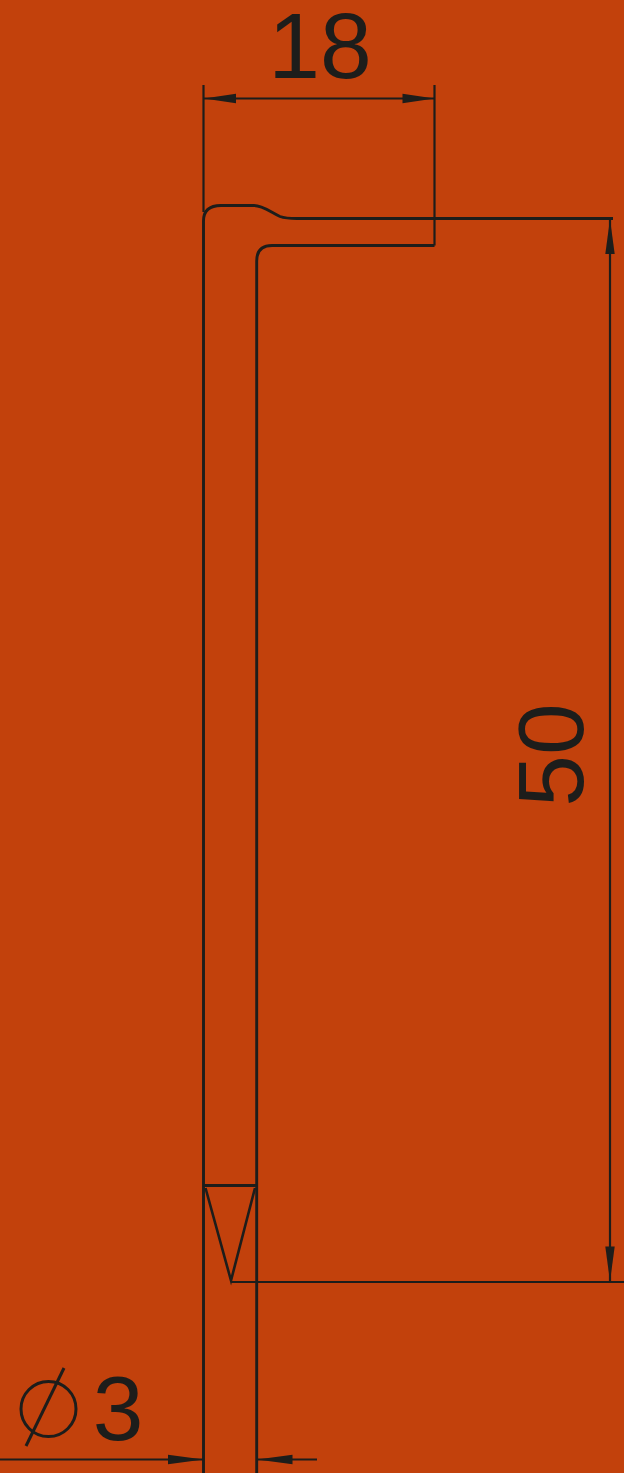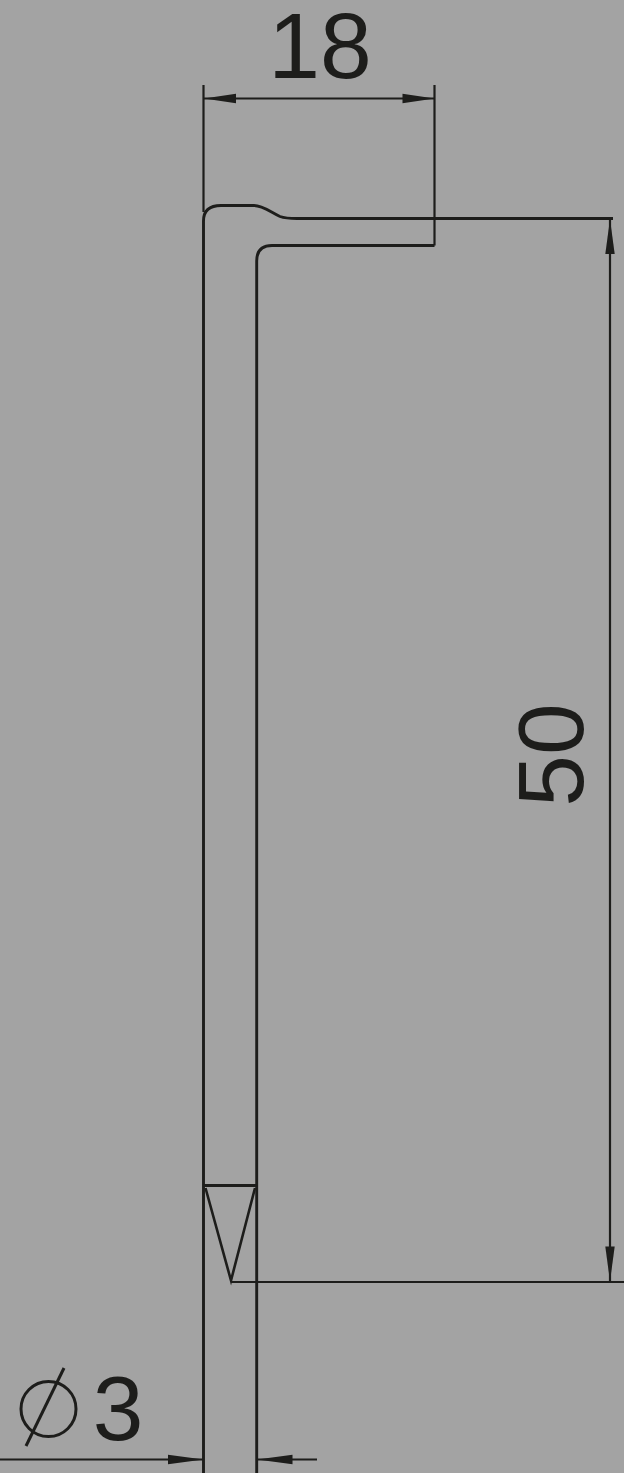--- a/index.html
+++ b/index.html
@@ -4,21 +4,21 @@
 <style>
   html, body {
     margin: 0;
     padding: 0;
     background: #ffffff;
   }
   .stage {
     position: relative;
     width: 624px;
     height: 1473px;
-    background: #a3a3a3;
+    background: #c2410c;
     overflow: hidden;
   }
   svg { display: block; }
   .part-stroke {
     fill: none;
     stroke: #1d1d1b;
     stroke-width: 2.9;
     stroke-linecap: butt;
     stroke-linejoin: round;
   }

